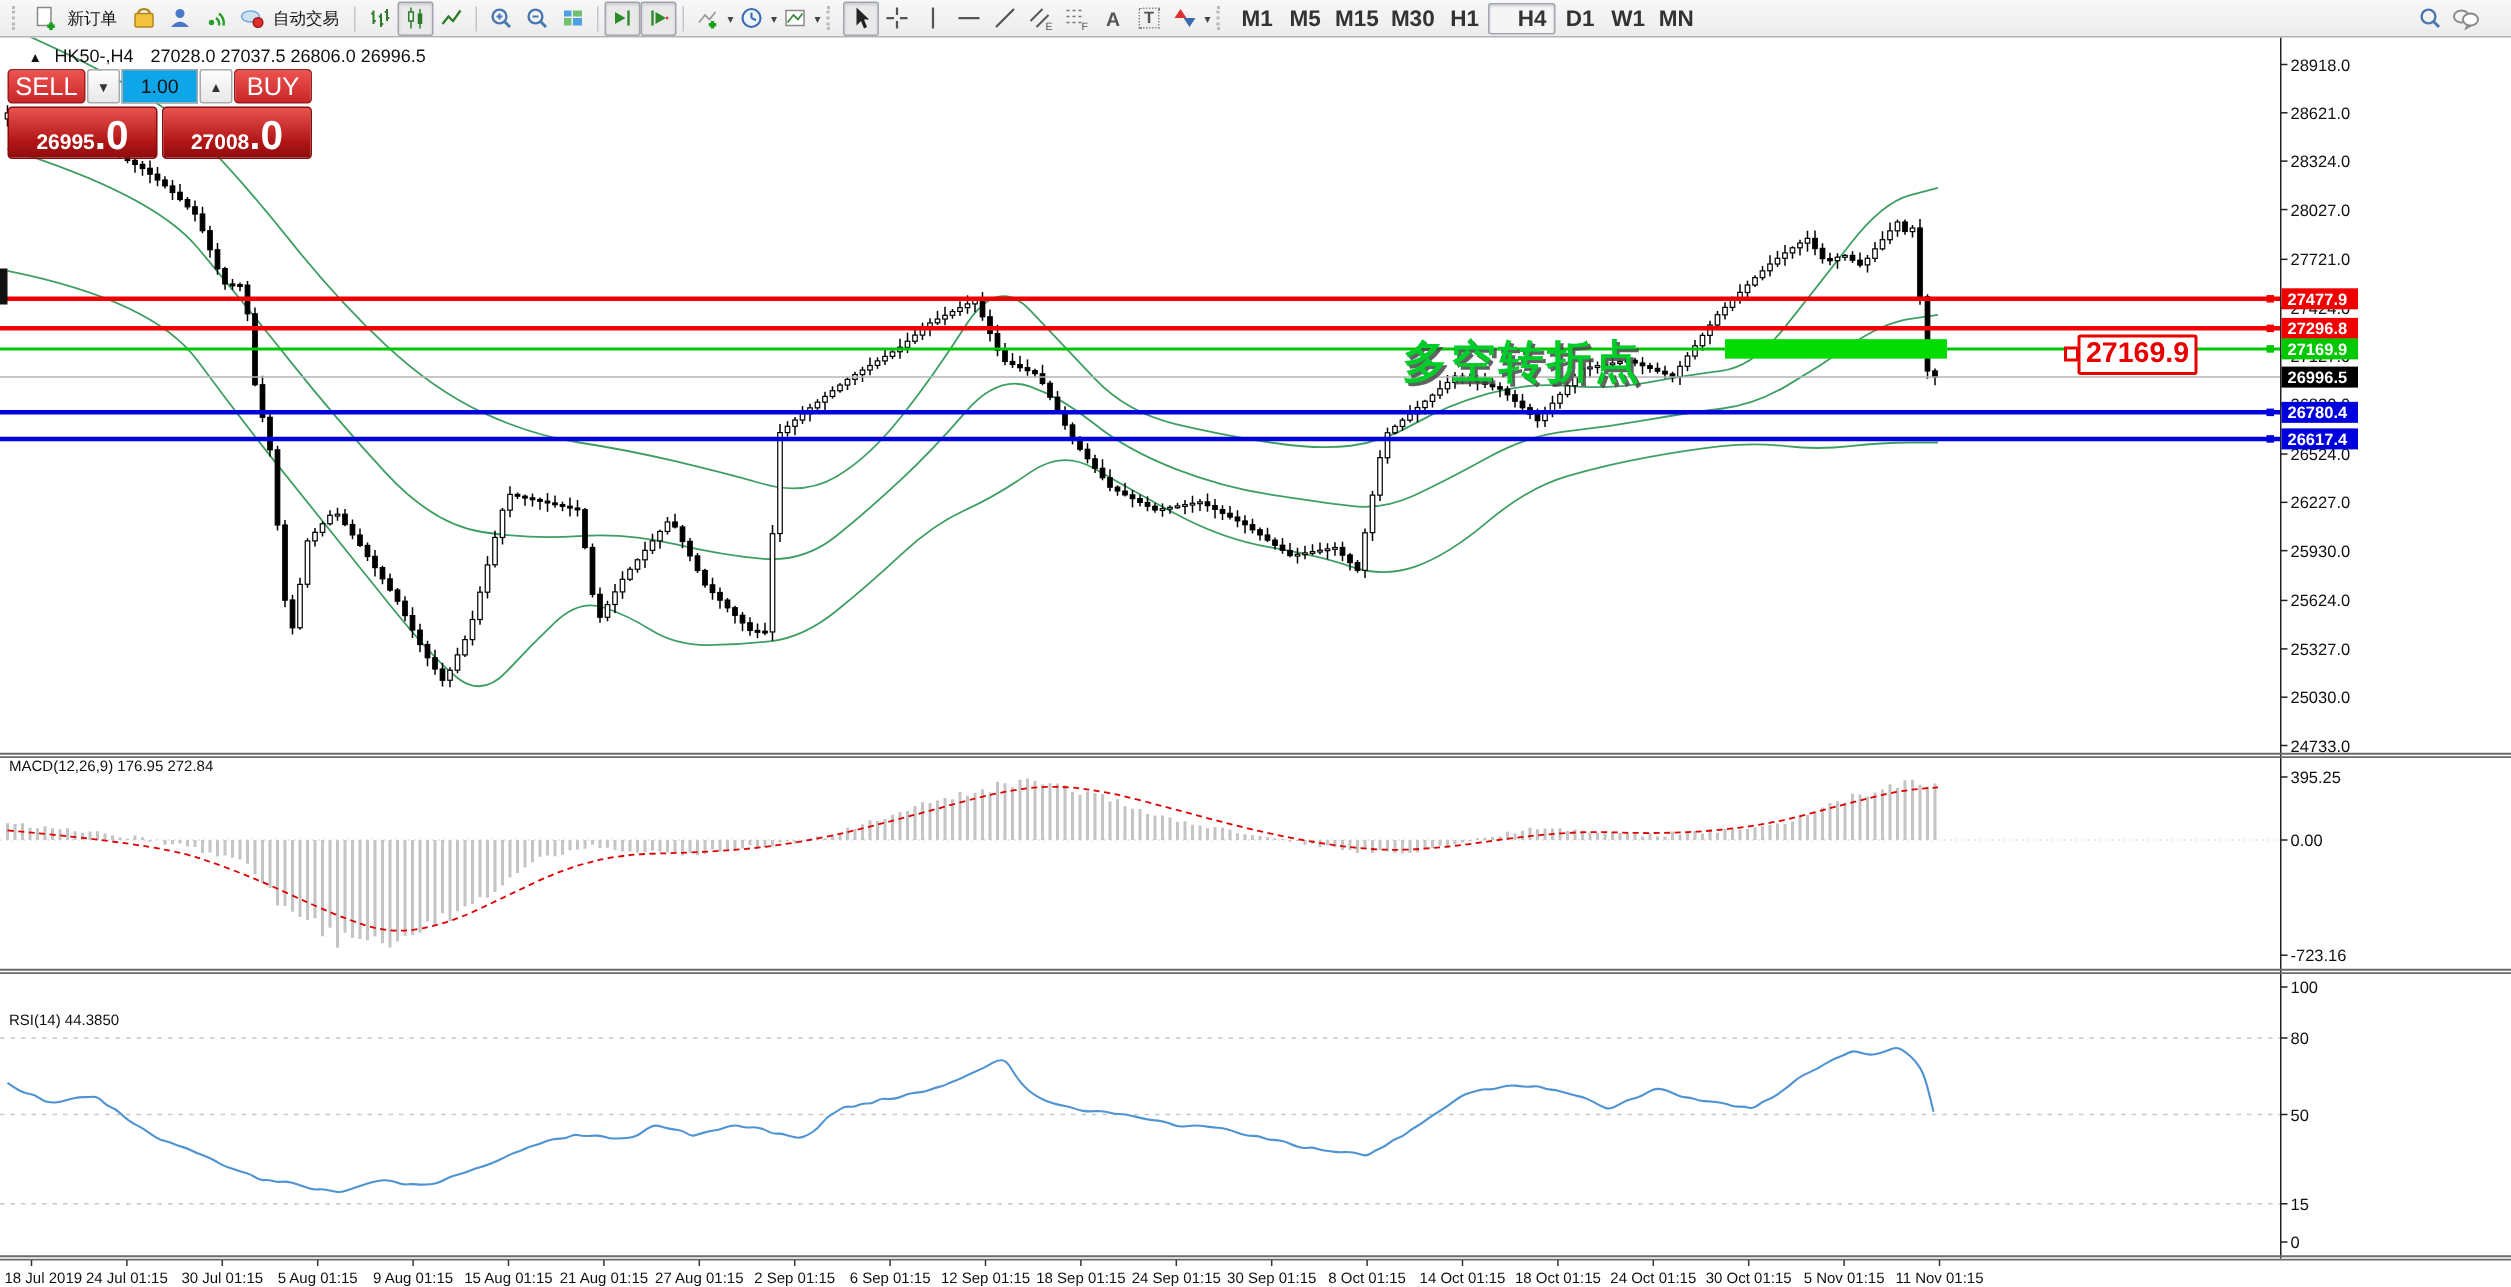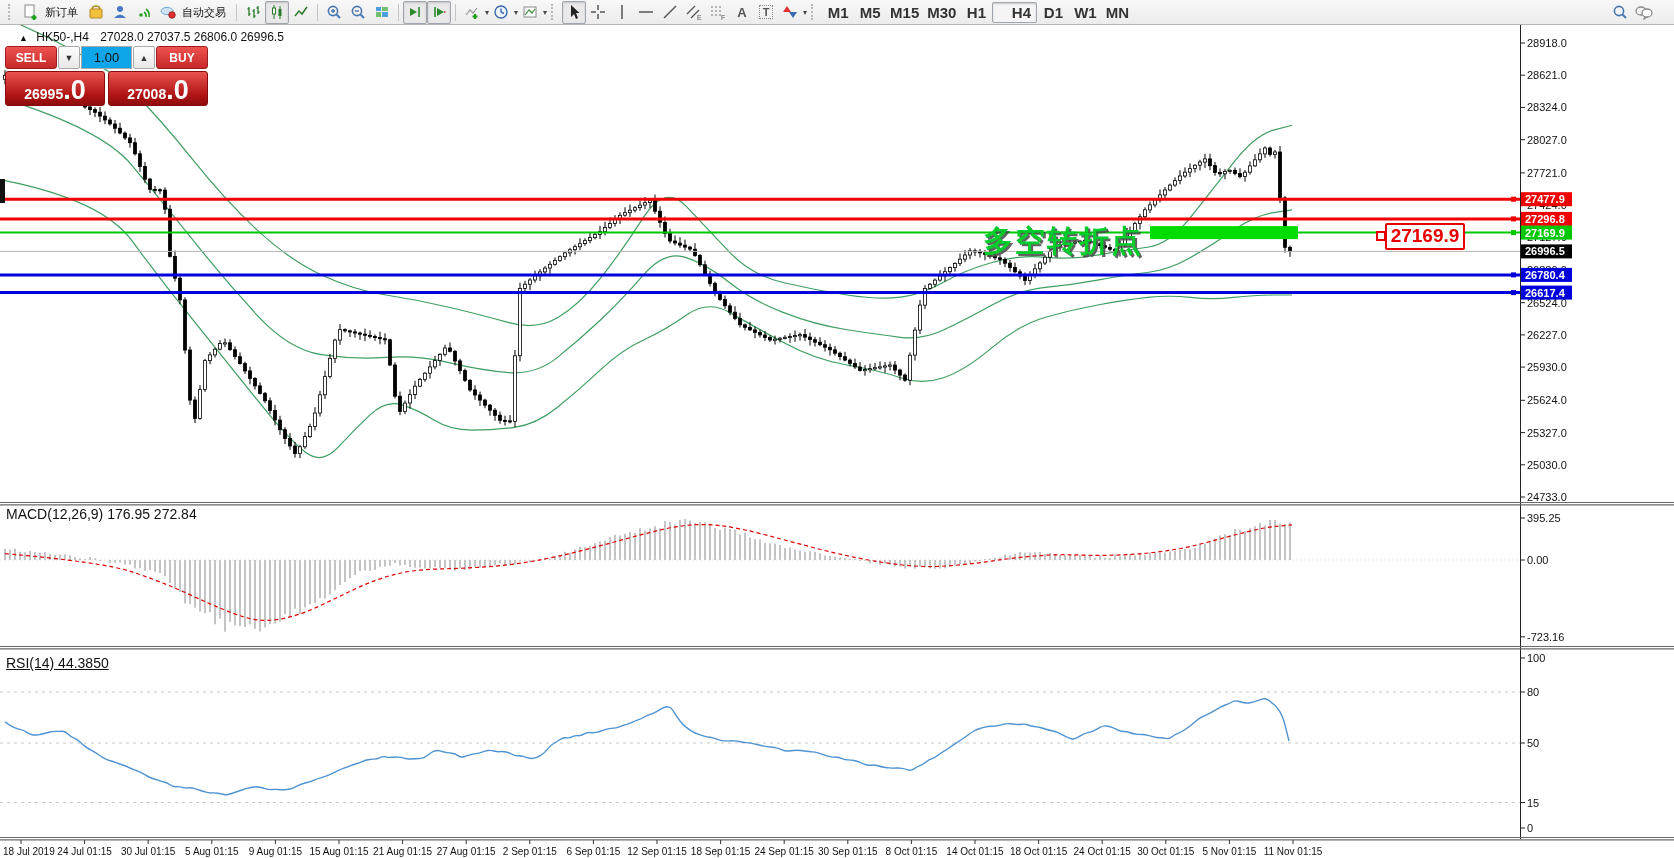--- a/index.html
+++ b/index.html
@@ -19,41 +19,41 @@
   .tf{min-width:24px;height:19px;display:flex;align-items:center;justify-content:center;font-size:15px;font-weight:bold;
     color:#333;padding:0 3px;border:1px solid transparent;border-radius:2px;}
   .tf.active{border:1px solid #9fa6ad;background:#f5f5f5;box-shadow:inset 0 1px 2px rgba(0,0,0,.18);padding-left:16px;}
   .right-icons{margin-left:auto;display:flex;align-items:center;margin-right:14px;}
 
   
   #chart-title{position:absolute;left:19px;top:30px;font-size:12px;font-weight:400;color:#111;z-index:20;white-space:nowrap;}
   #chart-title .tri{font-size:9px;margin-right:5px;}
   #trade-panel{position:absolute;left:5px;top:46px;width:203px;z-index:25;}
   .tp-row1{display:flex;gap:1px;height:23px;}
-  .tp-btn{flex:0 0 50px;display:flex;align-items:center;justify-content:center;color:#fff;font-weight:bold;font-size:12px;
+  .tp-btn{flex:0 0 50px;display:flex;align-items:center;justify-content:center;color:#fff;font-weight:normal;font-size:17px;
     background:linear-gradient(#ef5350,#c62828);border:1px solid #9e1c1c;border-radius:3px;}
   .tp-spin{flex:0 0 20px;display:flex;align-items:center;justify-content:center;font-size:9px;color:#333;
     background:linear-gradient(#fdfdfd,#e8e8e8);border:1px solid #a9a9a9;border-radius:2px;}
   .tp-vol{flex:1;display:flex;align-items:center;justify-content:center;background:#0ea5e9;border:1px solid #a9a9a9;
     font-size:13px;color:#111;}
   .tp-row2{display:flex;gap:3px;margin-top:2px;height:35px;}
   .tp-price{flex:1;display:flex;align-items:baseline;justify-content:center;color:#fff;
     background:linear-gradient(#e85450,#b01414 70%,#8f0d0d);border:1px solid #8a0b0b;border-radius:3px;padding-top:3px;}
   .tp-price .small{font-size:14px;font-weight:bold;line-height:30px;}
   .tp-price .big{font-size:27px;font-weight:bold;line-height:30px;}
 
   #annotation{position:absolute;left:935px;top:221px;z-index:15;font-size:30px;font-weight:bold;letter-spacing:2px;
-    color:#00cc2a;text-shadow:2px 2px 0 rgba(70,70,70,.85);white-space:nowrap;margin-left:48px;}
+    color:#00cc2a;text-shadow:2px 2px 0 rgba(70,70,70,.85);white-space:nowrap;}
   #line-tag-box{position:absolute;left:1385px;top:223px;width:76px;height:23px;z-index:15;border:2px solid #e80000;
     border-radius:2px;background:#fff;color:#e80000;font-size:19px;font-weight:bold;text-align:center;line-height:22px;}
   #line-tag-anchor{position:absolute;left:1376px;top:231px;width:6px;height:6px;border:2px solid #e80000;background:#fff;z-index:15;}
   #left-marker{position:absolute;left:0;top:179px;width:5px;height:24px;background:#111;z-index:5;}
 
   #svg-holder{position:absolute;left:0;top:0;z-index:1;}
-  .pane-header{position:absolute;left:6px;font-size:14px;color:#111;z-index:10;white-space:nowrap;}
+  .pane-header{position:absolute;left:6px;font-size:10px;color:#111;z-index:10;white-space:nowrap;}
   svg text{font-family:"Liberation Sans","DejaVu Sans",sans-serif;}
 </style>
 </head>
 <body>
 
 <div id="app">
 
   <div id="toolbar">
     <div class="grip"></div>
 
@@ -1224,15 +1224,15 @@
       </div>
     </div>
   </div>
 
   <div id="annotation">多空转折点</div>
   <div id="line-tag-box">27169.9</div>
   <div id="line-tag-anchor"></div>
   <div id="left-marker"></div>
 
   <div class="pane-header" style="top:506px;">MACD(12,26,9) 176.95 272.84</div>
-  <div class="pane-header" style="top:655px;text-decoration:underline;">RSI(14) 44.3850</div>
+  <div class="pane-header" style="top:675px;">RSI(14) 44.3850</div>
 
 </div>
 
 </body></html>

